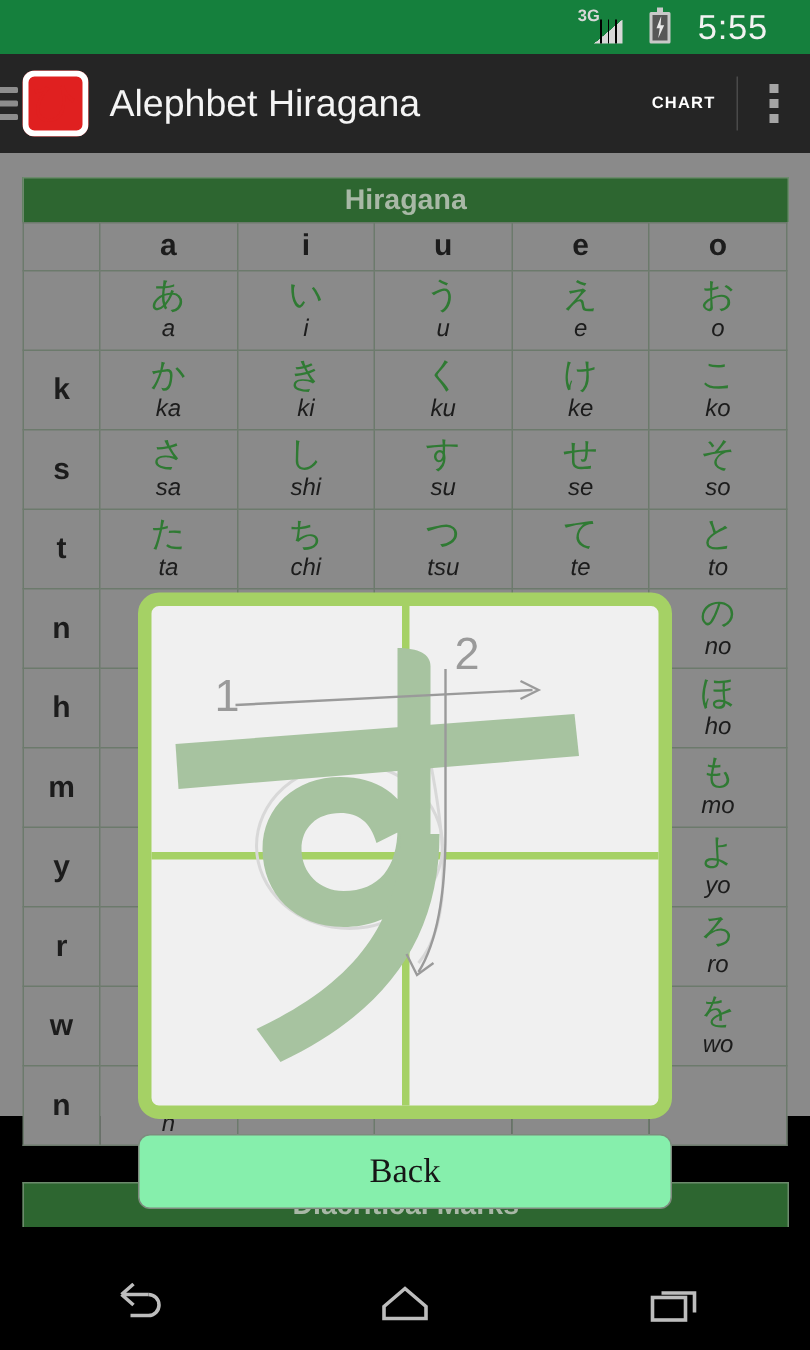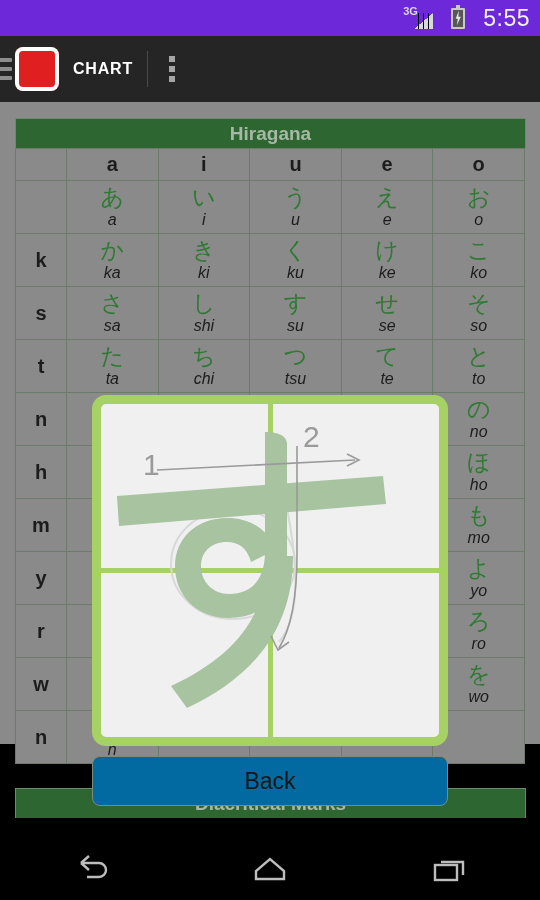--- a/index.html
+++ b/index.html
@@ -7,22 +7,22 @@
     width: 540px; height: 900px;
     background: #000;
     font-family: "Liberation Sans", sans-serif;
     overflow: hidden;
   }
   #screen { position: relative; width: 540px; height: 900px; background: #000; }
 
   
   #status-bar {
     position: absolute; top: 0; left: 0; width: 540px; height: 36px;
-    background: #6d28d9; display: flex; align-items: center;
-    justify-content: flex-end; padding-right: 10px; gap: 18px;
+    background: #15803d; display: flex; align-items: center;
+    justify-content: flex-end; padding-right: 28px; gap: 18px;
   }
   .sig-wrap { position: relative; width: 30px; height: 24px; }
   .sig-3g {
     position: absolute; top: 0px; left: 0px;
     font-size: 11px; font-weight: bold; color: #d8d8d8; line-height: 10px;
   }
   .sig-bars {
     position: absolute; bottom: 1px; right: 0;
     width: 19px; height: 16px;
     background: linear-gradient(to top left, #d8d8d8 49.5%, transparent 50%);
@@ -66,21 +66,21 @@
   }
   #app-logo span {
     font-size: 30px; color:#e02020; line-height:1; margin-top:-2px;
     font-family:"DejaVu Sans", sans-serif;
   }
   #app-title {
     color:#f4f4f4; font-size: 25px; margin-left: 14px;
     white-space: nowrap; flex: 1 1 auto;
   }
   #chart-btn {
-    color:#fff; font-size:16px; font-weight:bold; letter-spacing:.8px;
+    color:#fff; font-size:11px; font-weight:bold; letter-spacing:.8px;
     padding: 0 14px;
   }
   #ab-divider { width:1px; height:36px; background:#4a4a4a; }
   #overflow-btn {
     width: 48px; height:66px; display:flex; flex-direction:column;
     align-items:center; justify-content:center; gap:4px;
   }
   #overflow-btn i { display:block; width:6px; height:6px; background:#a5a5a5; }
 
   
@@ -128,24 +128,24 @@
              margin-top:-2.5px; background:#a5d165; }
   #draw-svg { position:absolute; left:0; top:0; width:100%; height:100%; }
   .stroke-num {
     position:absolute; font-size:30px; color:#9a9a9a;
     font-family:"Liberation Sans", sans-serif;
   }
   #num1 { left:42px; top:44px; }
   #num2 { left:202px; top:16px; }
   #btn-row { display:flex; gap:10px; margin-top:10px; }
   .draw-btn {
-    flex:1 1 0; height:50px; background:#0369a1;
+    flex:1 1 0; height:50px; background:#86efac;
     border:1px solid #7e8a7e; border-radius:8px;
     display:flex; align-items:center; justify-content:center;
-    font-size:23px; color:#161616;
+    font-size:23px; color:#161616;font-family:Liberation Serif, serif;
   }
 
   
   #nav-bar {
     position:absolute; bottom:0; left:0; width:540px; height:60px;
     background:#000; display:flex; align-items:center; justify-content:space-around;
   }
   .nav-btn { width:100px; height:60px; display:flex; align-items:center; justify-content:center; }
 </style>
 </head>
@@ -166,20 +166,21 @@
 
   <div id="action-bar">
     <div id="drawer-icon">
       <i></i>
       <i></i>
       <i></i>
     </div>
     <div id="app-logo">
       <span>ひ</span>
     </div>
+    <div id="app-title">Alephbet Hiragana</div>
     <div id="chart-btn">CHART</div>
     <div id="ab-divider"></div>
     <div id="overflow-btn">
       <i></i>
       <i></i>
       <i></i>
     </div>
   </div>
 
   <div id="content">

